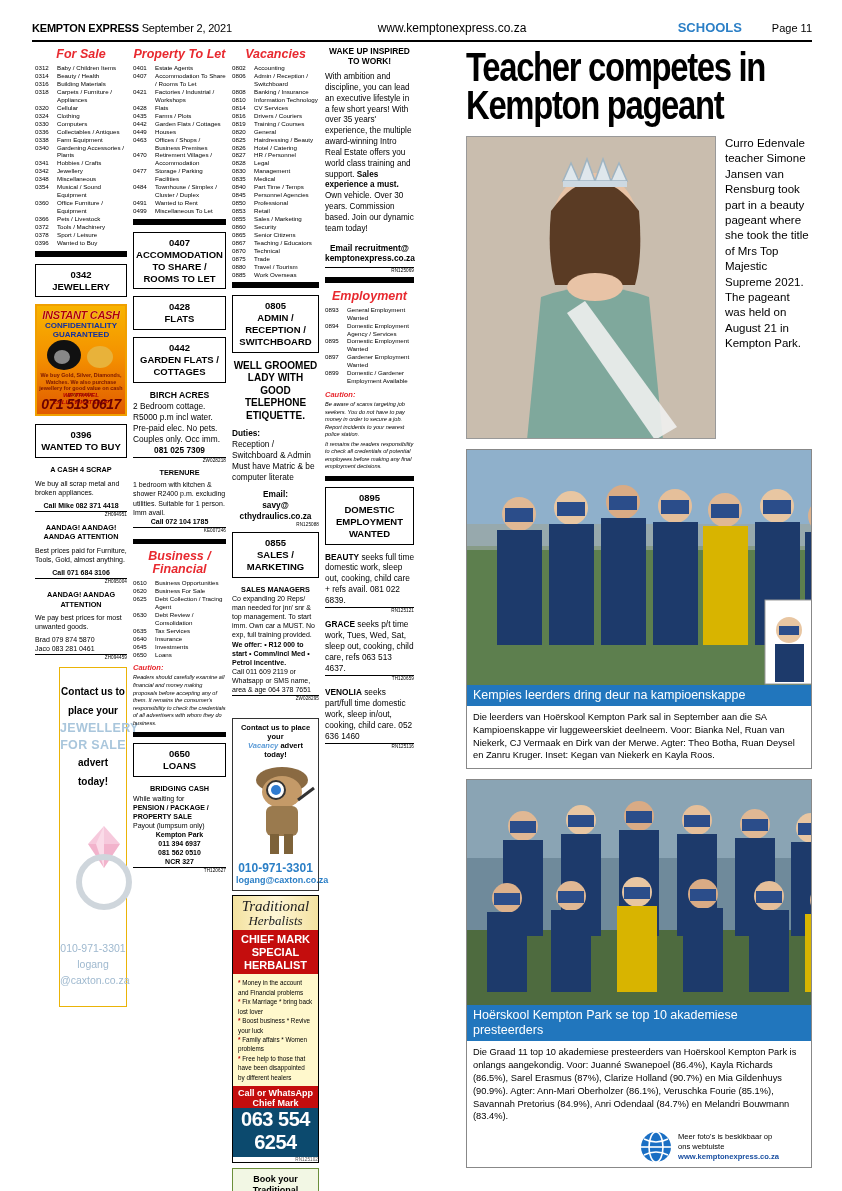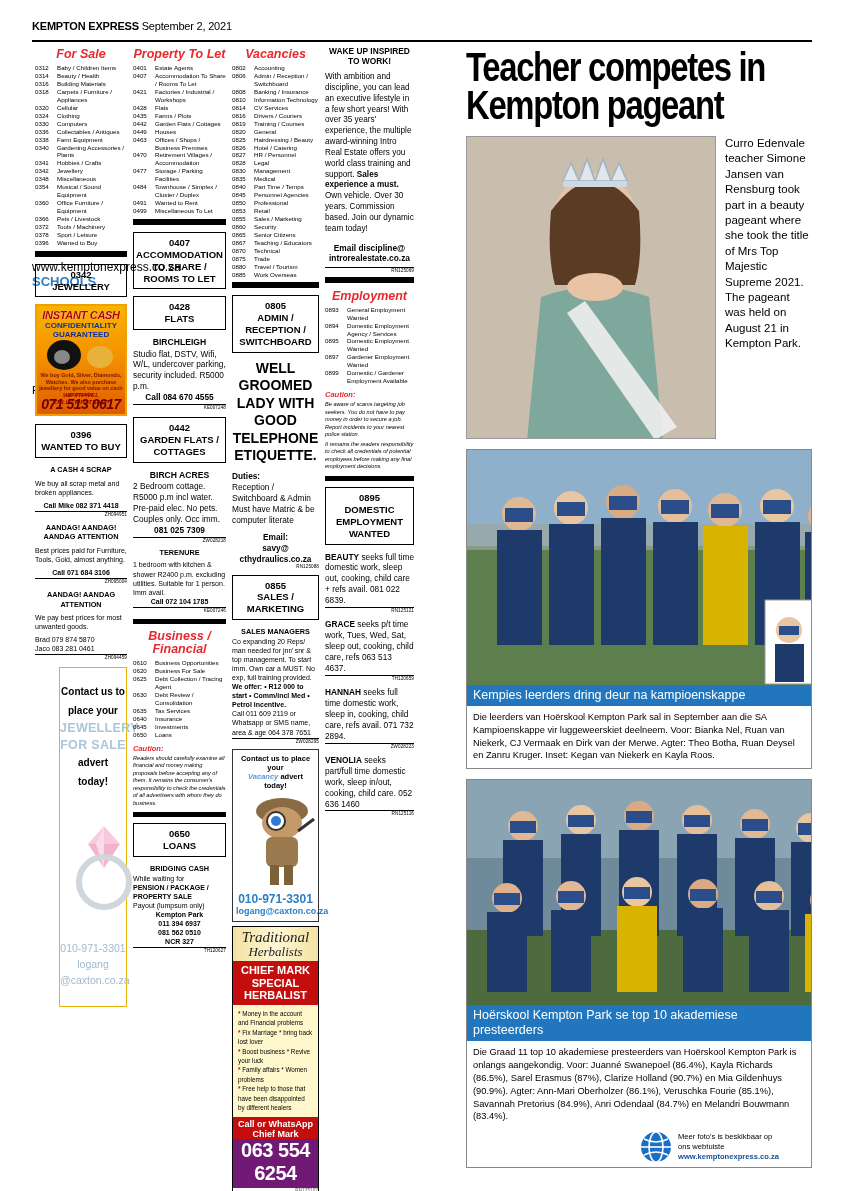--- a/index.html
+++ b/index.html
@@ -16,21 +16,20 @@
     position: absolute;
     left: 32px; top: 20px;
     width: 780px; height: 1150px;
   }
   
   .masthead {
     display: flex; align-items: baseline;
     font-size: 11px; height: 22px;
     border-bottom: 2px solid #000;
     padding-bottom: 2px;
-    flex-direction: column;
   }
   .masthead .mh-left { flex: 0 0 240px; font-weight: bold; letter-spacing: -0.2px; }
   .masthead .mh-left .date { font-weight: normal; }
   .masthead .mh-url { flex: 1; text-align: center; font-size: 12px; }
   .masthead .mh-section { flex: 0 0 110px; text-align: right; color: #2b7fc6; font-weight: bold; font-size: 13px; }
   .masthead .mh-page { flex: 0 0 70px; text-align: right; font-size: 11px; }
 
   
   .body-grid {
     display: flex;
@@ -124,29 +123,29 @@
     border: 1px solid #000; margin-top: 4px;
     background: #fff; position: relative;
   }
   .herb-top { background: linear-gradient(90deg,#f3e2a0,#fff6d6,#f3e2a0); text-align:center; padding:3px 0 2px 0; }
   .herb-top .ttl { font-family:"Liberation Serif", serif; font-style:italic; font-size:15px; color:#222; line-height:1;}
   .herb-top .ttl2 { font-family:"Liberation Serif", serif; font-style:italic; font-size:13px; color:#222; line-height:1.1;}
   .herb-band { background:#c40d0d; color:#fff; text-align:center; font-weight:bold; font-size:11px; padding:3px 0; line-height:1.15;}
   .herb-list { background:#fff8cc; padding:4px 5px; font-size:6.3px; line-height:1.5; color:#000;}
   .herb-list .star { color:#c40d0d; font-weight:bold;}
   .herb-cta { background:#c40d0d; color:#fff; text-align:center; font-weight:bold; font-size:9px; padding:2px 0 0 0;}
-  .herb-num { background:#701a75; color:#fff; text-align:center; font-weight:bold; font-size:20px; padding:0 0 3px 0; letter-spacing:-0.5px;}
+  .herb-num { background:#0c4a6e; color:#fff; text-align:center; font-weight:bold; font-size:20px; padding:0 0 3px 0; letter-spacing:-0.5px;}
 
   .book-herb {
     border: 1px solid #6b8f3a; background:#f2f7e4; margin-top:5px; text-align:center; padding:5px 4px;
   }
   .book-herb .bh1 { font-weight:bold; font-size:9px; line-height:1.2; }
 
   
-  .vac-ad { border:1px solid #333; text-align:center; padding:4px 3px 5px 3px; margin-top:4px; }
+  .vac-ad { border:1px solid #333; text-align:center; padding:4px 3px 5px 3px; margin-top:16px; }
   .vac-ad .h { font-weight:bold; font-size:7.5px; }
   .vac-ad .blue { color:#5a9ad6; font-style:italic; }
   .vac-ad .phone { color:#2b7fc6; font-weight:bold; font-size:12px; margin-top:2px;}
   .vac-ad .mail { color:#2b7fc6; font-weight:bold; font-size:9px;}
   .detective { height: 96px; position:relative; margin:3px 0;}
 
   
   .wake-h { text-align:center; font-weight:bold; font-size:8.4px; line-height:1.2; }
   .wake-b { font-size:8.2px; line-height:1.32; margin-top:6px;}
   .wake-b b { font-weight:bold; }
@@ -422,27 +421,20 @@
           <div class="num">0407</div>
           <div>ACCOMMODATION TO SHARE / ROOMS TO LET</div>
         </div>
 
 
         <div class="codebox" style="margin-top:6px">
           <div class="num">0428</div>
           <div>FLATS</div>
         </div>
 
-        <div class="ad ad-bigger">
-          <div class="t">BIRCHLEIGH</div>
-          <div>Studio flat, DSTV, Wifi, W/L, undercover parking, security included. R5000 p.m.</div>
-          <div class="ctr b">Call 084 670 4555</div>
-          <div class="ad-rule"></div>
-          <div class="refno">KE007248</div>
-        </div>
 
         <div class="codebox" style="margin-top:6px">
           <div class="num">0442</div>
           <div>GARDEN FLATS / COTTAGES</div>
         </div>
 
         <div class="ad ad-bigger">
           <div class="t">BIRCH ACRES</div>
           <div>2 Bedroom cottage. R5000 p.m incl water. Pre-paid elec. No pets. Couples only. Occ imm.</div>
           <div class="ctr b">081 025 7309</div>
@@ -630,21 +622,21 @@
             </div>
         </div>
         <div class="blackbar"></div>
 
         <div class="codebox">
           <div class="num">0805</div>
           <div>ADMIN / RECEPTION / SWITCHBOARD</div>
         </div>
 
         <div class="ad ad-bigger">
-          <div class="t" style="font-size:14px;line-height:1.25">WELL GROOMED LADY WITH GOOD TELEPHONE ETIQUETTE.</div>
+          <div class="t" style="font-size:10px;line-height:1.25">WELL GROOMED LADY WITH GOOD TELEPHONE ETIQUETTE.</div>
           <div class="b" style="margin-top:6px">Duties:</div>
           <div>Reception / Switchboard &amp; Admin Must have Matric &amp; be computer literate</div>
           <div class="ctr b" style="margin-top:6px">Email:</div>
           <div class="ctr b">savy@ cthydraulics.co.za</div>
           <div class="refno">RN125088</div>
         </div>
 
         <div class="codebox" style="margin-top:4px">
           <div class="num">0855</div>
           <div>SALES / MARKETING</div>
@@ -709,21 +701,21 @@
 
       </div>
     </div>
 
     <div class="col c4">
       <div class="col-inner">
         <div class="wake-h">WAKE UP INSPIRED TO WORK!</div>
         <div class="wake-b">
           <span>With ambition and discipline, you can lead an executive lifestyle in a few short years! With over 35 years' experience, the multiple award-winning Intro Real Estate offers you world class training and support. </span><b>Sales experience a must.</b><span> Own vehicle. Over 30 years. Commission based. Join our dynamic team today!</span>
         </div>
-        <div class="wake-email">Email discipline@ introrealestate.co.za</div>
+        <div class="wake-email">Email recruitment@ kemptonexpress.co.za</div>
         <div class="ad-rule" style="margin-top:3px"></div>
         <div class="refno">RN125069</div>
 
         <div class="blackbar"></div>
         <div class="cat-head">Employment</div>
         <div class="cat-list">
           <div class="cat-row">
               <span class="cat-code">0893</span>
               <span class="cat-name">General Employment Wanted</span>
             </div>
@@ -757,25 +749,20 @@
 
         <div class="ad ad-bigger">
           <div><b>BEAUTY</b> <span>seeks full time domestic work, sleep out, cooking, child care + refs avail. 081 022 6839.</span></div>
           <div class="ad-rule"></div>
           <div class="refno">RN125121</div>
         </div>
         <div class="ad ad-bigger">
           <div style="margin-top:5px"><b>GRACE</b> <span>seeks p/t time work, Tues, Wed, Sat, sleep out, cooking, child care, refs 063 513 4637.</span></div>
           <div class="ad-rule"></div>
           <div class="refno">TH120659</div>
-        </div>
-        <div class="ad ad-bigger">
-          <div style="margin-top:5px"><b>HANNAH</b> <span>seeks full time domestic work, sleep in, cooking, child care, refs avail. 071 732 2894.</span></div>
-          <div class="ad-rule"></div>
-          <div class="refno">ZW028223</div>
         </div>
         <div class="ad ad-bigger">
           <div style="margin-top:5px"><b>VENOLIA</b> <span>seeks part/full time domestic work, sleep in/out, cooking, child care. 052 636 1460</span></div>
           <div class="ad-rule"></div>
           <div class="refno">RN125116</div>
         </div>
       </div>
     </div>
 
     <div class="col cmain">

